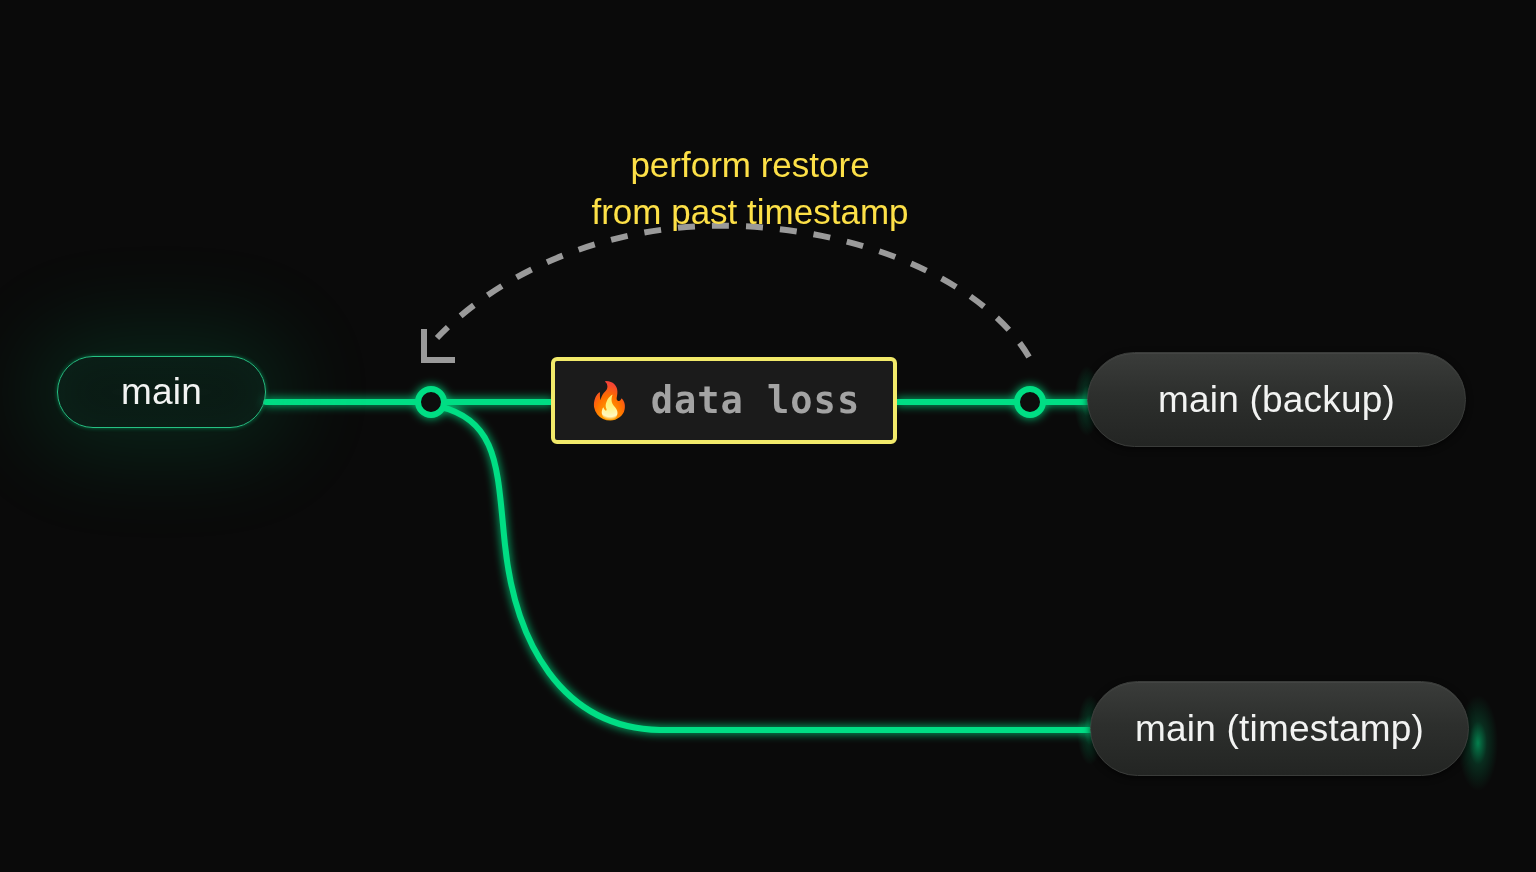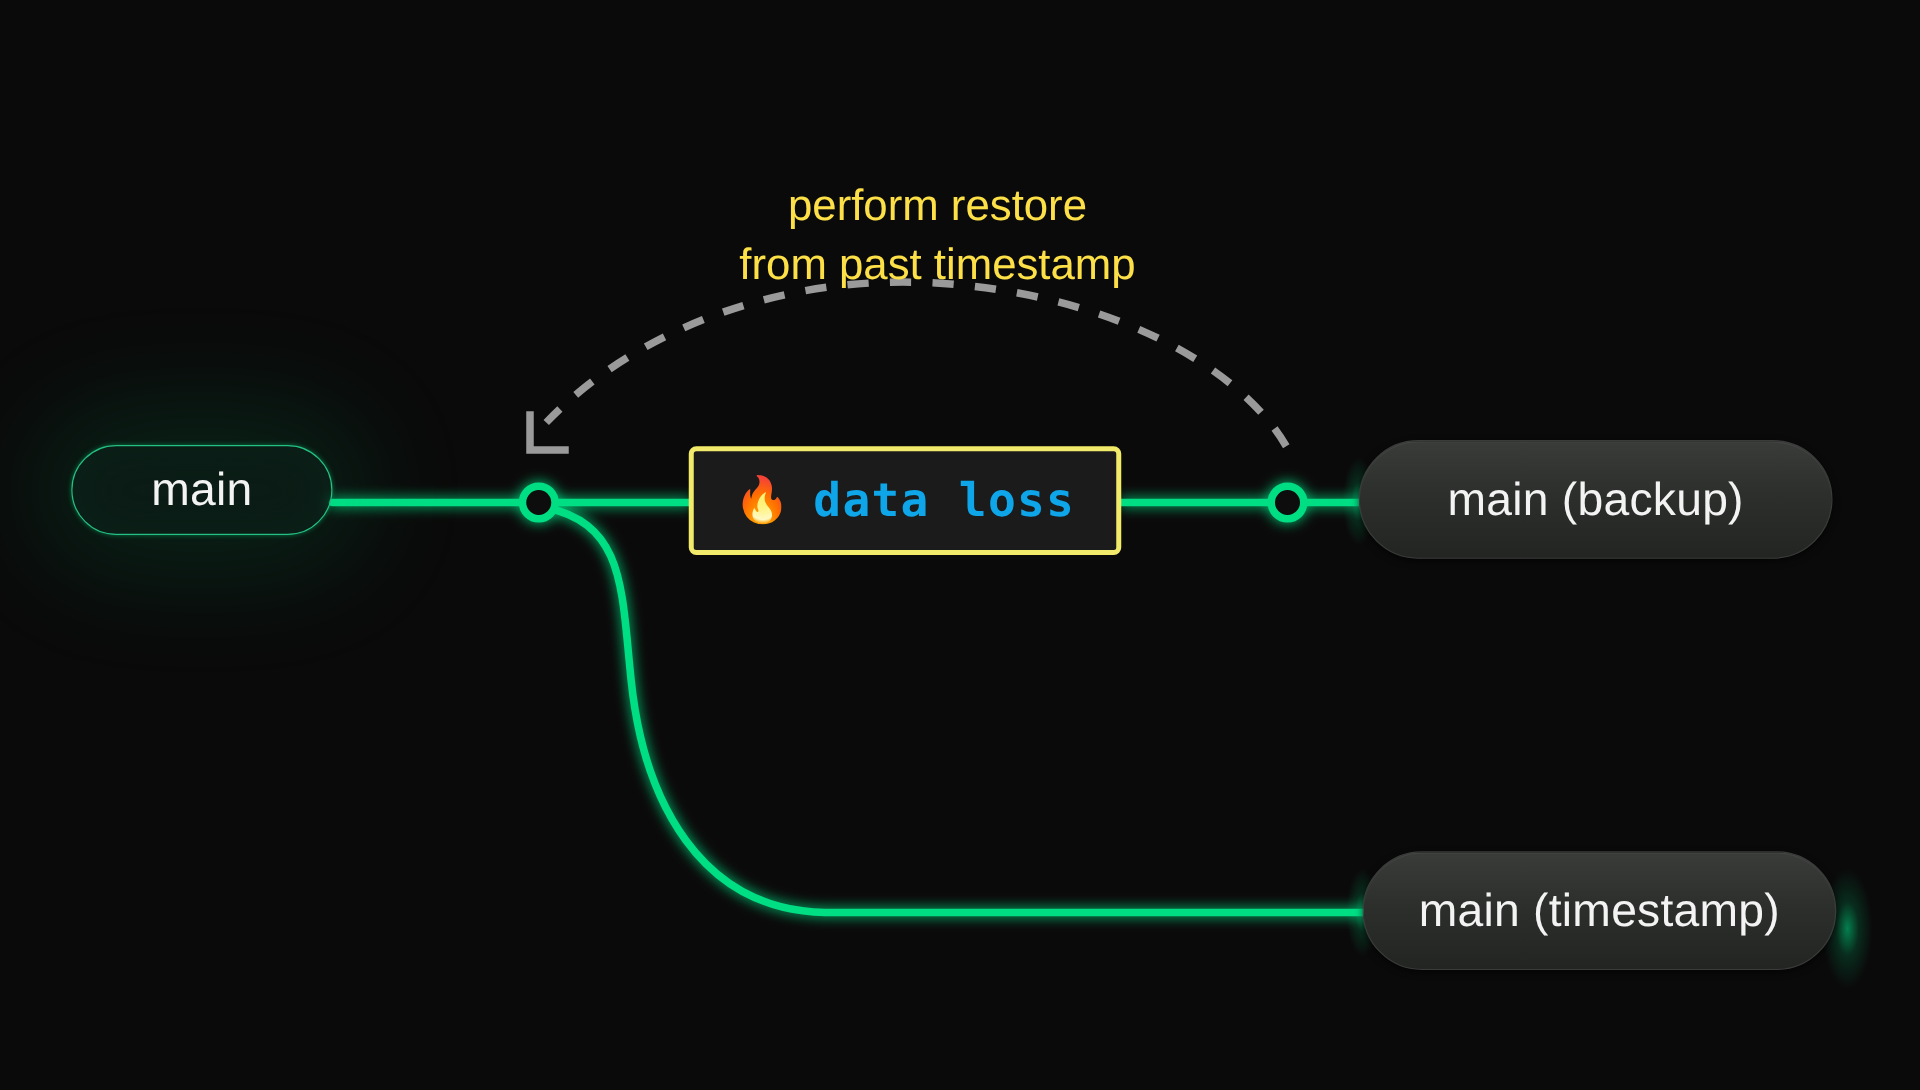--- a/index.html
+++ b/index.html
@@ -99,21 +99,21 @@
     gap: 18px;
     font-family: "DejaVu Sans Mono", "Liberation Mono", monospace;
   }
   #dataloss-emoji {
     font-size: 36px;
     line-height: 1;
     font-family: "DejaVu Sans", sans-serif;
   }
   #dataloss-text {
     font-size: 37px;
-    color: #0ea5e9;
+    color: #a3a3a3;
     letter-spacing: 1px;
     font-weight: 700;
   }
 
   
   #caption {
     position: absolute;
     left: 430px;
     top: 101px;
     width: 640px;

